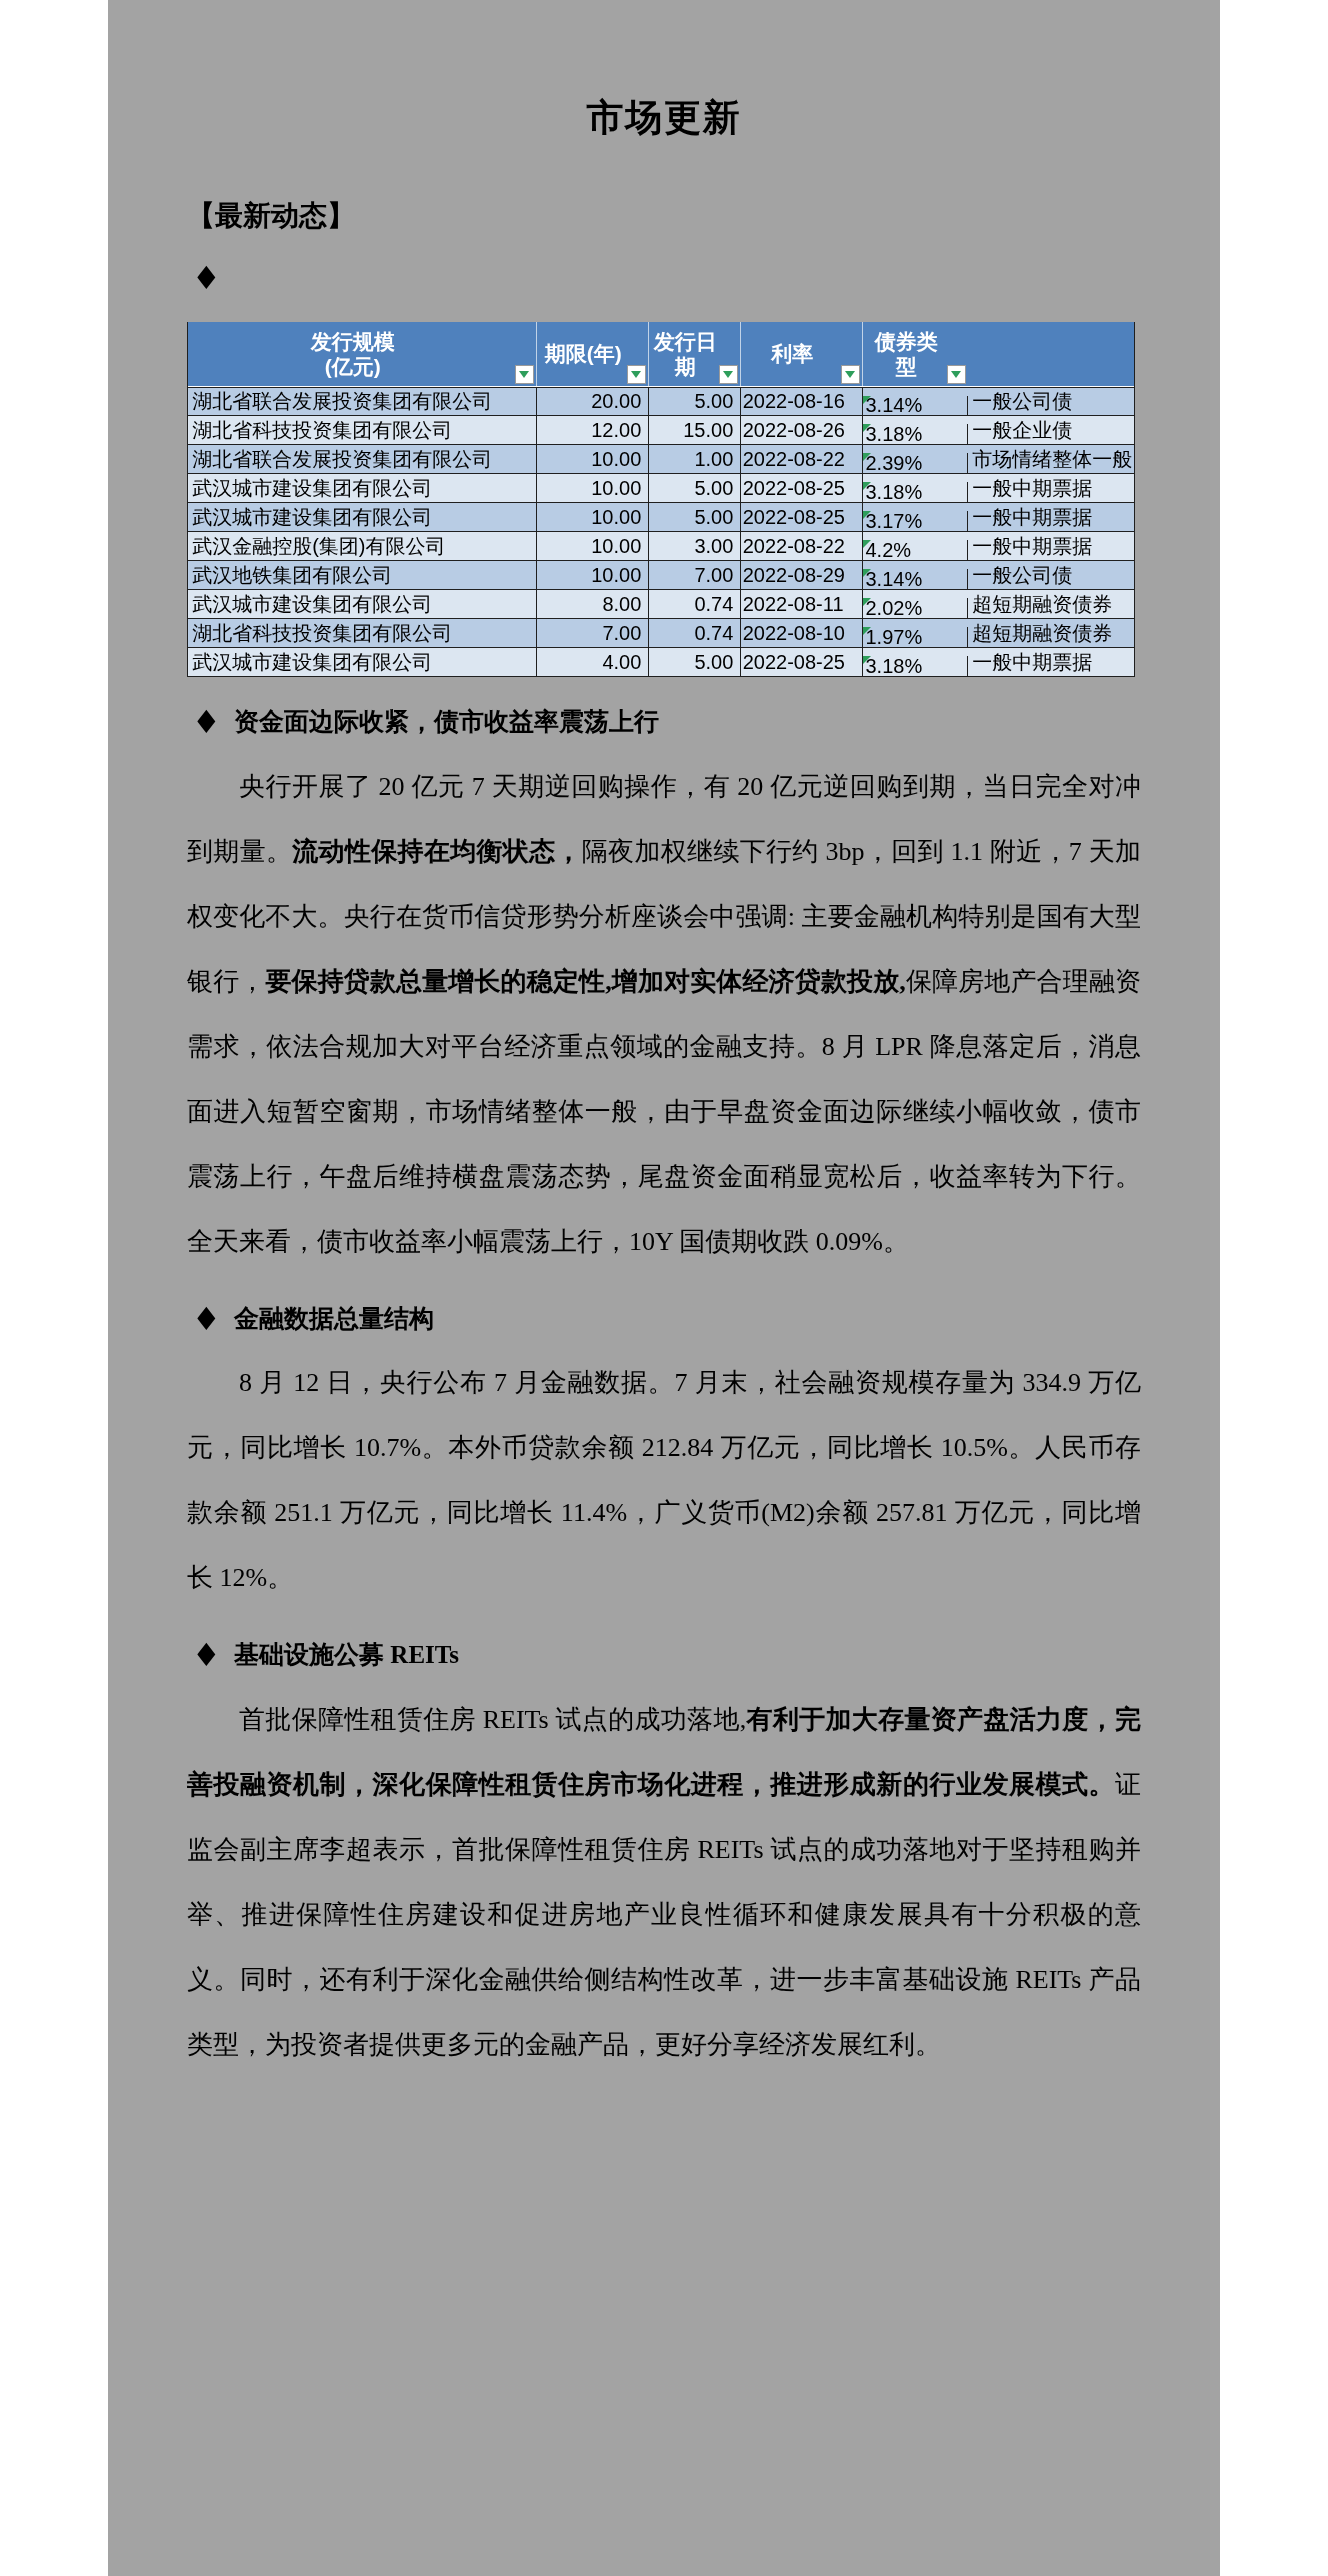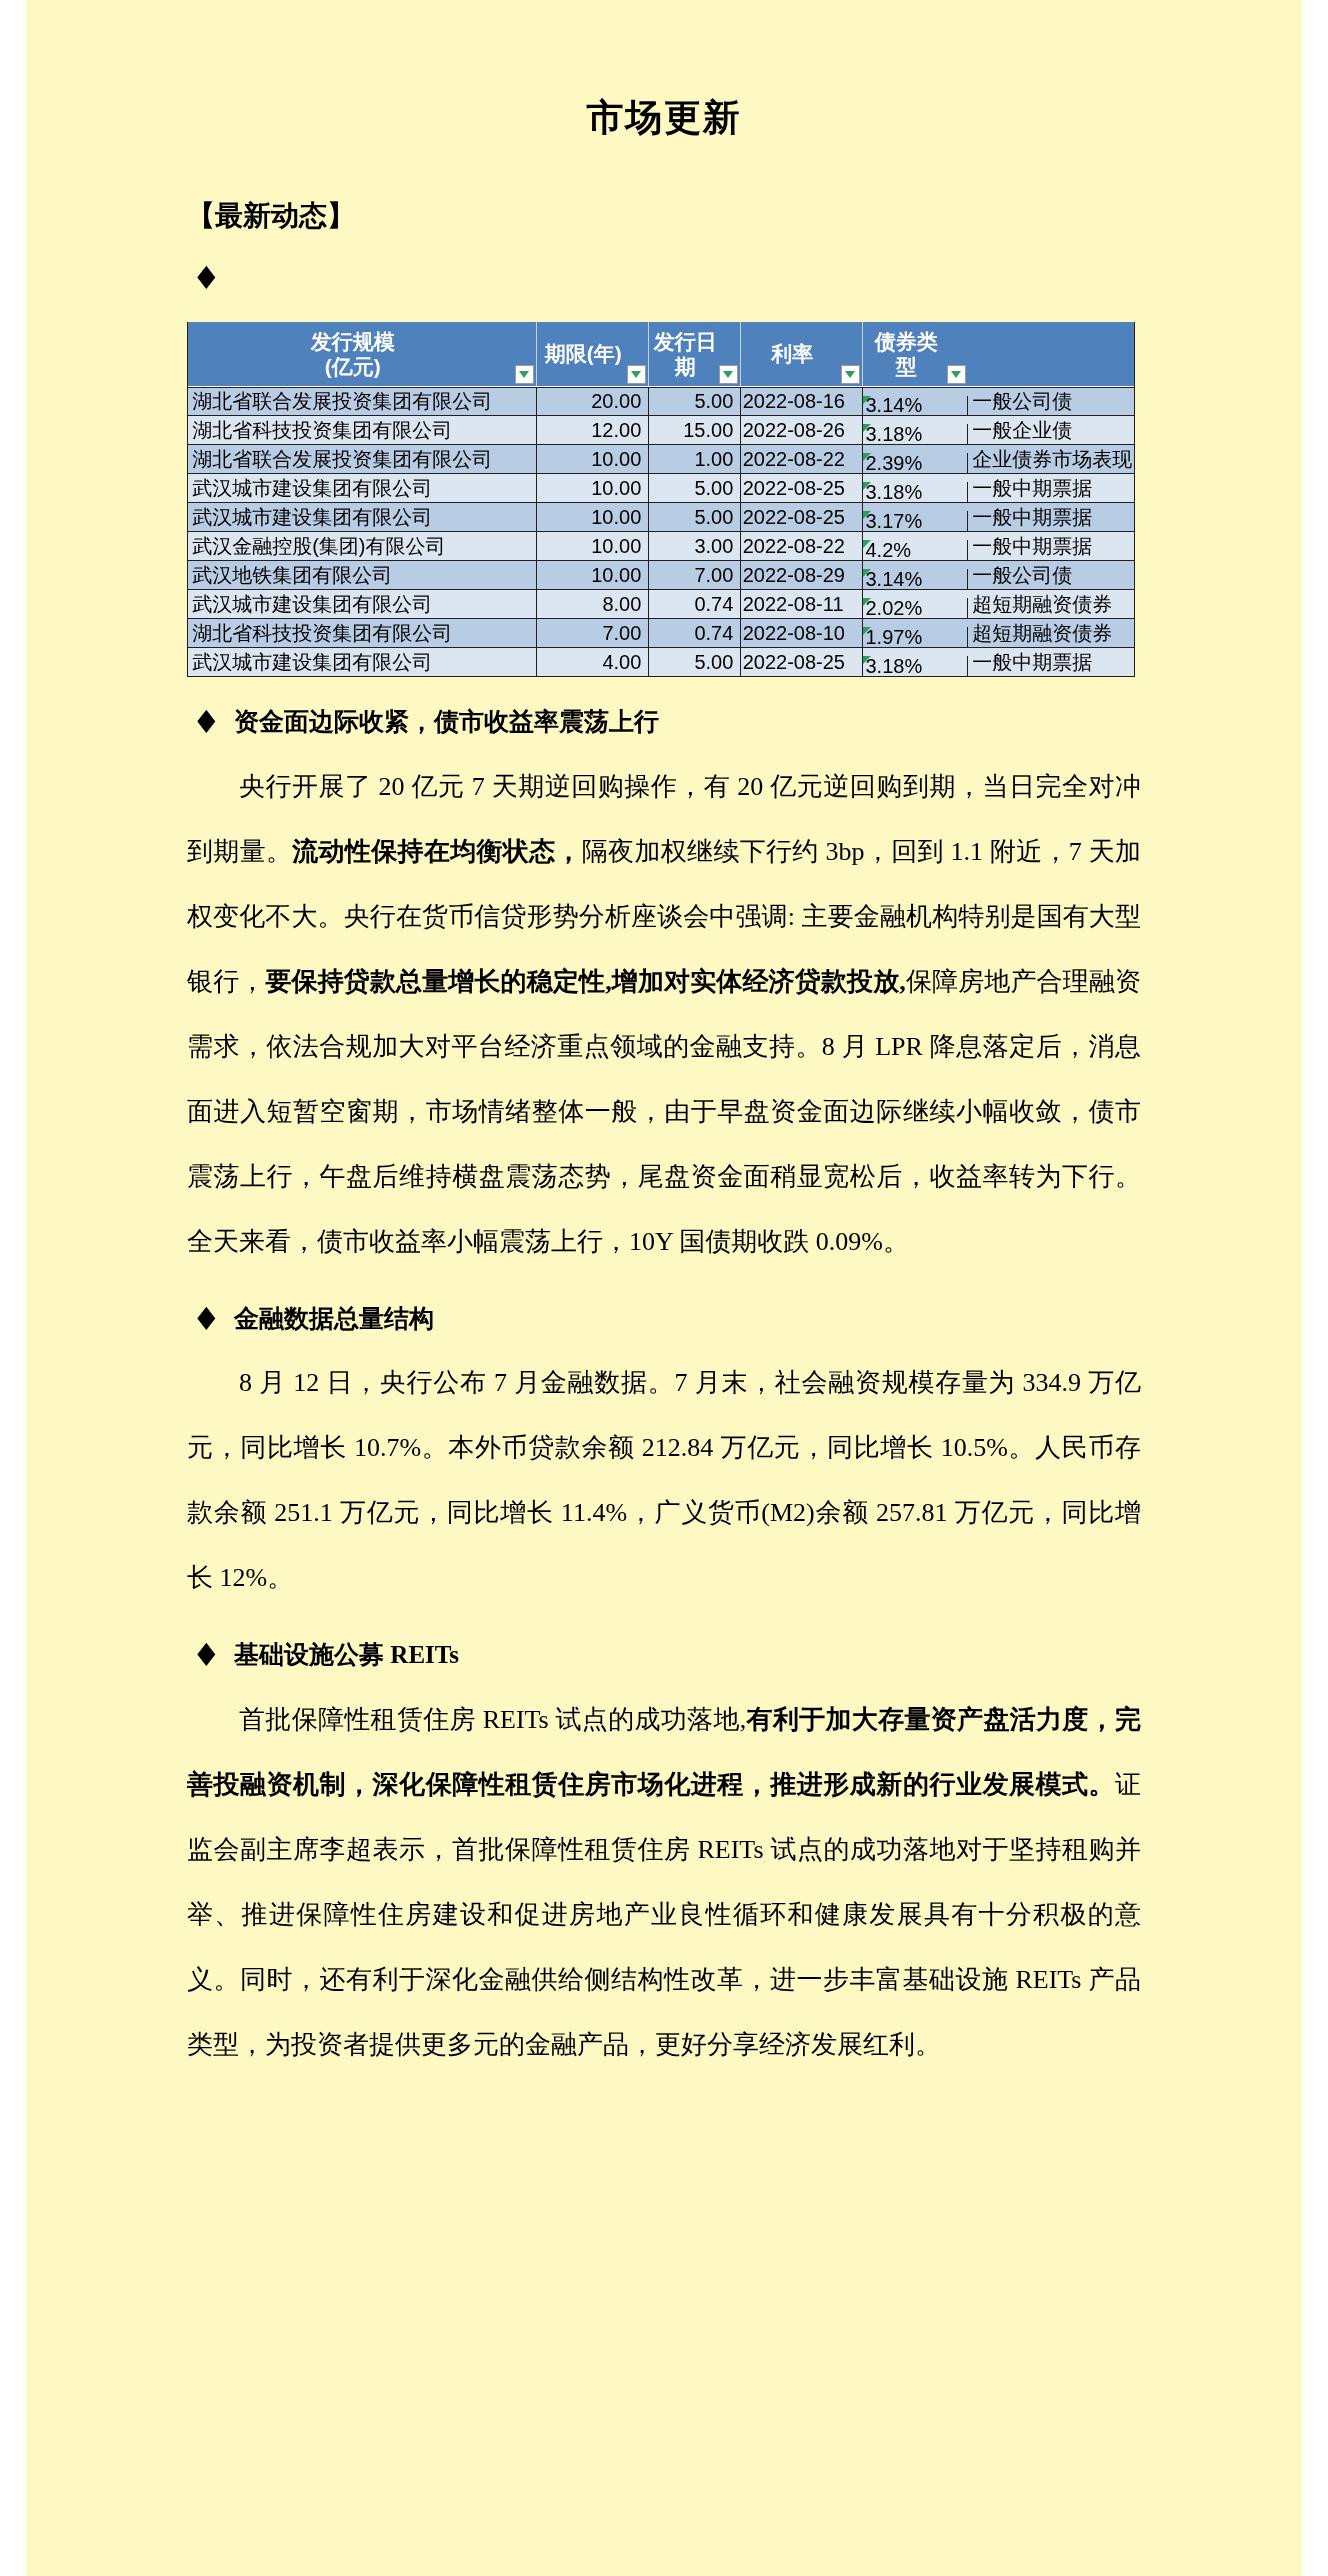--- a/index.html
+++ b/index.html
@@ -1,20 +1,20 @@
 <!DOCTYPE html>
 <html style="--header-bg: #4F81BD; --row-dark: #B8CCE4; --row-light: #DCE6F1; --arrow-green: #2E9E5B; --flag-green: #2E9E5B;font-size:13.4px"><head>
 <meta charset="utf-8">
 <style>
   * { margin:0; padding:0; box-sizing:border-box; }
   html,body { background:#fff; }
   .page{
     position:relative;
-    width:1276px; height:2576px;
-    margin:0 auto; background:#fef9c3;
+    width:1112px; height:2576px;
+    margin:0 auto; background:#a3a3a3;
     font-family:"Liberation Serif","DejaVu Serif",serif;
     color:#000; overflow:hidden;
   }
   .content{ width:954px; margin:0 auto; padding-top:90px; }
 
   .doc-title{
     text-align:center; font-size:37px; font-weight:bold;
     letter-spacing:1.7px; line-height:1.5;
   }
   .section-label{
@@ -193,21 +193,21 @@
               <span>1.00</span>
             </div>
             <div class="tc c-date">
               <span>2022-08-22</span>
             </div>
             <div class="tc c-rate">
               <i class="flag"></i>
               <span>2.39%</span>
             </div>
             <div class="tc c-type">
-              <span>企业债券市场表现</span>
+              <span>市场情绪整体一般</span>
             </div>
           </div>
           <div class="trow light">
             <div class="tc c-issuer">
               <span>武汉城市建设集团有限公司</span>
             </div>
             <div class="tc c-scale">
               <span>10.00</span>
             </div>
             <div class="tc c-term">

